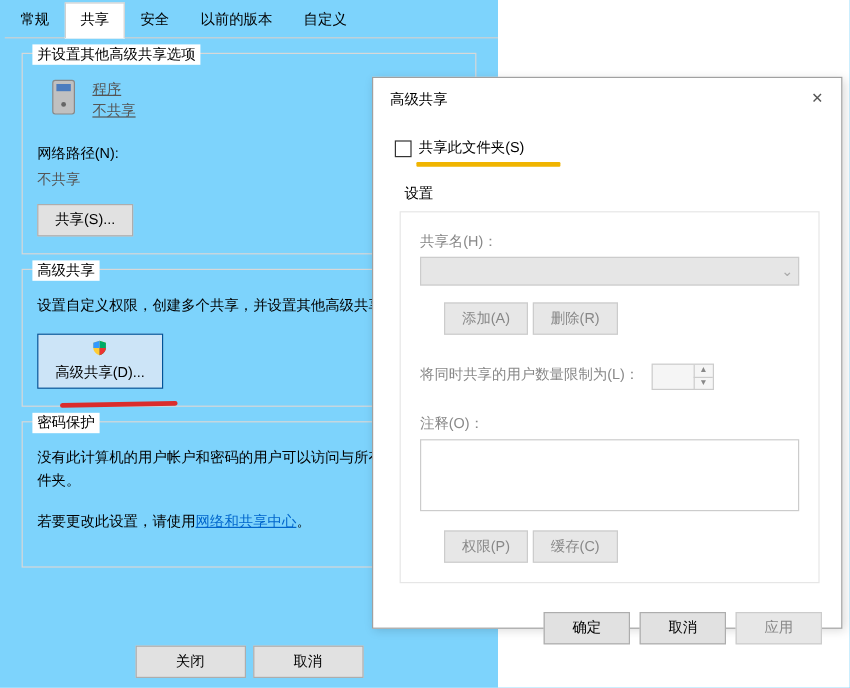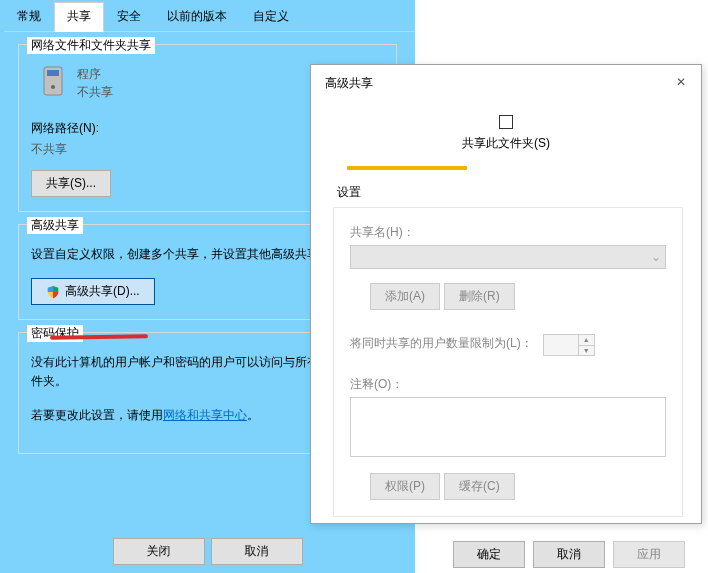--- a/index.html
+++ b/index.html
@@ -11,48 +11,48 @@
     .tab { padding: 5px 12px; border: 1px solid transparent; cursor: pointer; color: #000; }
     .tab.active { border: 1px solid #d0d0d0; border-bottom: 1px solid #fff; background: #fff; margin-bottom: -1px; }
     
     .tab-content { padding: 12px 18px; }
     
     .section { border: 1px solid #d8d8d8; margin-bottom: 12px; position: relative; padding: 12px 12px 14px 12px; }
     .section-title { position: absolute; top: -8px; left: 8px; background: #fff; padding: 0 4px; font-size: 12px; color: #000; }
     
     .folder-row { display: flex; align-items: flex-start; gap: 10px; margin: 8px 0 12px 8px; }
     .folder-icon { width: 28px; height: 32px; }
-    .folder-info div { line-height: 1.5; color: #555; }
+    .folder-info div { line-height: 1.5; color: #555; text-decoration: underline; }
     
     .netpath-label { color: #000; margin-top: 19px; }
     .netpath-value { color: #555; margin: 4px 0 12px 0; }
     
     .btn { background: #e1e1e1; border: 1px solid #adadad; padding: 4px 14px; cursor: pointer; font-size: 12px; }
-    .btn.selected { background: #cce4f7; border: 1px solid #005499; }
+    .btn.selected { background: #cce4f7; border: 1px solid #005499; flex-direction: column; }
     
     .desc { color: #000; line-height: 1.6; margin: 8px 0 14px 0; }
     
     .adv-share-btn { display: inline-flex; align-items: center; gap: 5px; }
     .shield-icon { width: 14px; height: 14px; }
     
     .red-line-1 { position: absolute; left: 50px; top: 335px; width: 98px; height: 4px; background: #da2c2c; border-radius: 2px; transform: rotate(-1deg); }
     
     .link { color: #0066cc; text-decoration: underline; cursor: pointer; }
     
     .bottom-actions { position: absolute; bottom: 8px; left: 0; right: 0; display: flex; gap: 6px; justify-content: center; padding: 0 10px; }
     .bottom-actions .btn { width: 92px; text-align: center; }
     
     
     .adv-dialog { position: absolute; left: 310px; top: 64px; width: 392px; height: 460px; background: #fff; border: 1px solid #a0a0a0; box-shadow: 2px 2px 8px rgba(0,0,0,0.15); }
     .adv-titlebar { display: flex; justify-content: space-between; align-items: center; padding: 8px 10px 8px 14px; }
     .adv-title { color: #000; font-size: 12px; }
     .close-x { width: 20px; height: 20px; cursor: pointer; color: #555; text-align: center; line-height: 18px; }
     
     .adv-body { padding: 8px 18px 14px 18px; }
-    .cbrow { display: flex; align-items: center; gap: 6px; margin: 6px 0 14px 0; flex-direction: column; }
+    .cbrow { display: flex; align-items: center; gap: 6px; margin: 6px 0 3px 0; }
     .cb { width: 14px; height: 14px; border: 1px solid #333; background: #fff; }
     .yellow-line { width: 120px; height: 4px; background: #f0b400; margin-left: 18px; margin-top: 1px; border-radius: 1px; }
     
     .settings-label { margin: 14px 0 0 8px; color: #000; }
     .inner-box { border: 1px solid #e6e6e6; margin: 6px 0 0 4px; padding: 16px 16px 16px 16px; }
     .disabled-label { color: #888; margin-bottom: 4px; }
     .combo { width: 100%; height: 24px; background: #e6e6e6; border: 1px solid #ccc; position: relative; }
     .combo-arrow { position: absolute; right: 4px; top: 4px; color: #aaa; }
     
     .btn-row { display: flex; gap: 4px; margin-top: 14px; padding-left: 20px; }
@@ -77,21 +77,21 @@
   <div class="tabs">
     <div class="tab">常规</div>
     <div class="tab active">共享</div>
     <div class="tab">安全</div>
     <div class="tab">以前的版本</div>
     <div class="tab">自定义</div>
   </div>
 
   <div class="tab-content">
     <div class="section">
-      <span class="section-title">网络文件和文件夹共享</span>
+      <span class="section-title">并设置其他高级共享选项</span>
       <div class="folder-row">
         <svg class="folder-icon" viewBox="0 0 28 32">
           <rect x="5" y="2" width="18" height="28" rx="2" fill="#c0c0c0" stroke="#888"></rect>
           <rect x="8" y="5" width="12" height="6" fill="#4a7cbf"></rect>
           <circle cx="14" cy="22" r="2" fill="#666"></circle>
         </svg>
         <div class="folder-info">
           <div>程序</div>
           <div>不共享</div>
         </div>

